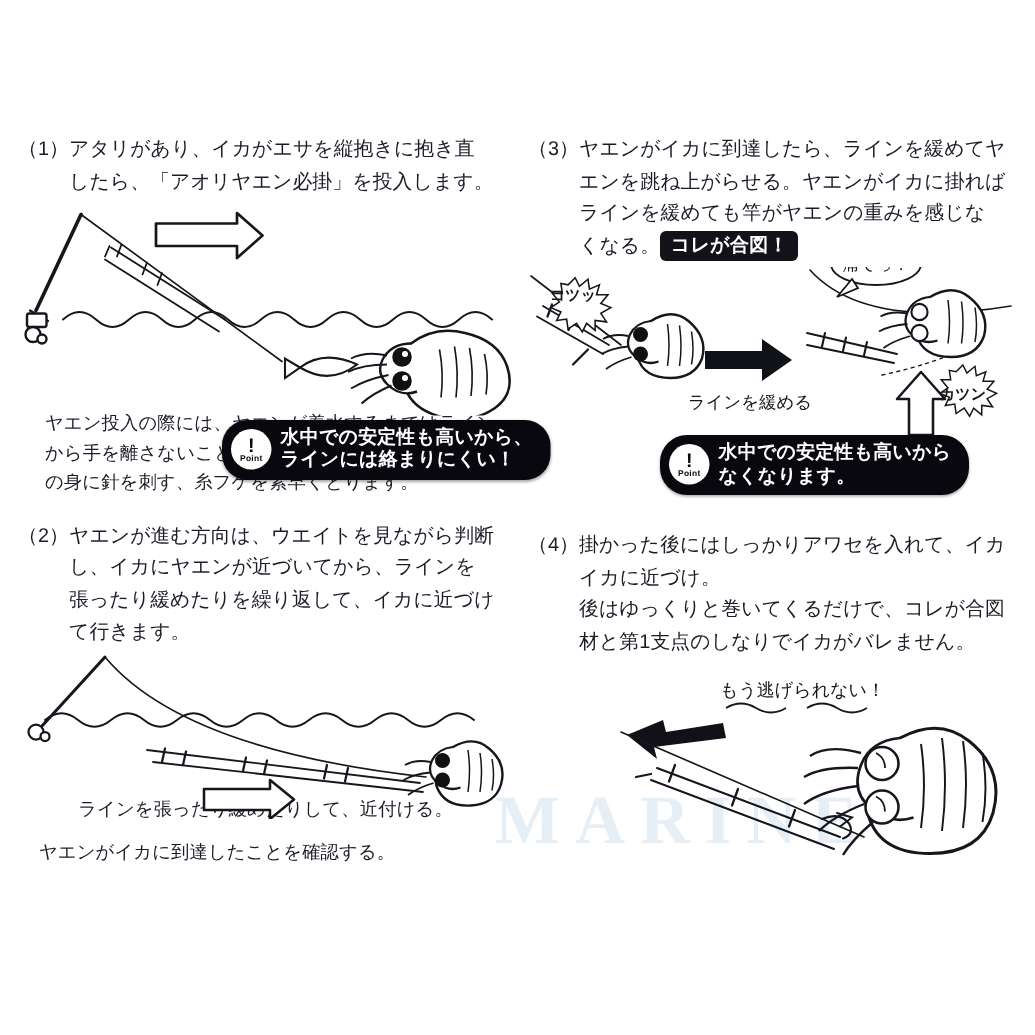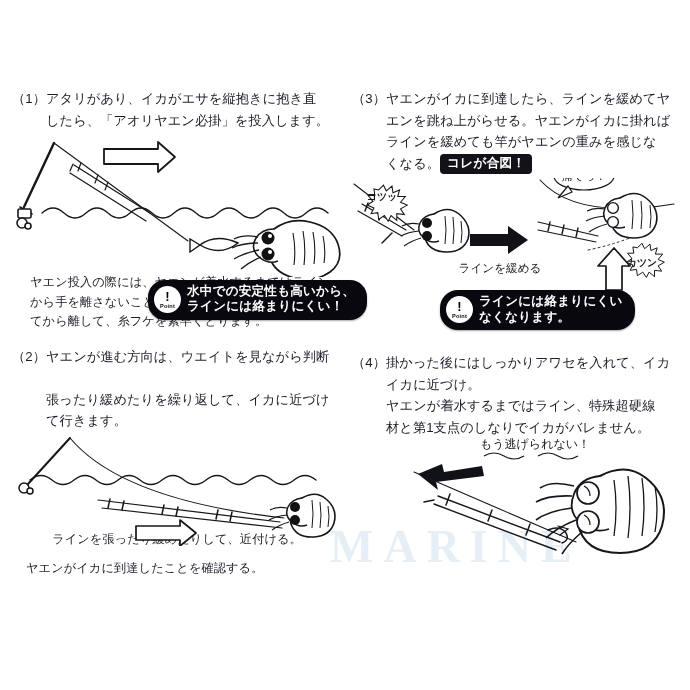--- a/index.html
+++ b/index.html
@@ -156,30 +156,30 @@
               <path d="M247 113 q-15 3 -25 9"></path>
               <path d="M249 120 q-12 5 -20 12"></path>
             </g>
           </g>
         </svg>
       </div>
 
       <div class="cap" style="margin-top:-4px;padding-left:18px;">
         <span>ヤエン投入の際には、ヤエンが着水するまではライン</span><br>
         <span>から手を離さないこと。ラインはヤエンが水中に入っ</span><br>
-        <span>てから離して、糸フケを素早くとります。</span>
+        <span>の身に針を刺す、糸フケを素早くとります。</span>
       </div>
     </div>
 
     <div class="sect" style="margin-top:14px;">
       <div class="para">
         <span class="num">（2）</span>
         <span class="ptxt">
           <span>ヤエンが進む方向は、ウエイトを見ながら判断</span><br>
-          <br>
+          <span>し、イカにヤエンが近づいてから、ラインを</span><br>
           <span>張ったり緩めたりを繰り返して、イカに近づけ</span><br>
           <span>て行きます。</span>
         </span>
       </div>
 
       <div style="position:relative;height:110px;margin-top:4px;">
         <svg width="330" height="110" viewBox="0 0 330 110">
           <g fill="none" stroke="#16161c" stroke-width="1.5" stroke-linecap="round">
 
             <path d="M58 2 L16 48" stroke-width="2"></path>
@@ -337,38 +337,38 @@
           <text x="148" y="94" class="ill-label" fill="#16161c" text-anchor="middle" font-family="'Liberation Sans',sans-serif">ラインを緩める</text>
         </svg>
       </div>
 
       <div class="callout" style="position:relative;left:88px;top:-6px;width:max-content;border-radius:18px;">
         <div class="pointmark">
           <span class="ex">!</span>
           <span class="pw">Point</span>
         </div>
         <div class="callout-lines">
-          <div>ラインには絡まりにくい</div>
+          <div>水中での安定性も高いから</div>
           <div>なくなります。</div>
         </div>
       </div>
     </div>
 
     <div class="sect" style="margin-top:16px;">
       <div class="para">
         <span class="num">（4）</span>
         <span class="ptxt">
           <span>掛かった後にはしっかりアワセを入れて、イカ</span><br>
           <span>イカに近づけ。</span><br>
-          <span>ヤエンが着水するまではライン、特殊超硬線</span><br>
+          <span>後はゆっくりと巻いてくるだけで、コレが合図</span><br>
           <span>材と第1支点のしなりでイカがバレません。</span>
         </span>
       </div>
 
-      <div style="position:relative;height:130px;margin-top:0;">
+      <div style="position:relative;height:130px;margin-top:16px;">
         <svg width="330" height="130" viewBox="0 0 330 130">
 
           <g>
             <path d="M130 28 L92 34 L90 26 L66 36 L86 52 L84 44 L132 38 Z" fill="#111118"></path>
           </g>
 
           <g fill="none" stroke="#16161c" stroke-width="1.5" stroke-linecap="round">
             <path d="M62 34 L224 104" stroke-width="1.1"></path>
             <path d="M86 58 L208 104" stroke-width="1.4"></path>
             <path d="M82 66 L204 112" stroke-width="1.4"></path>

